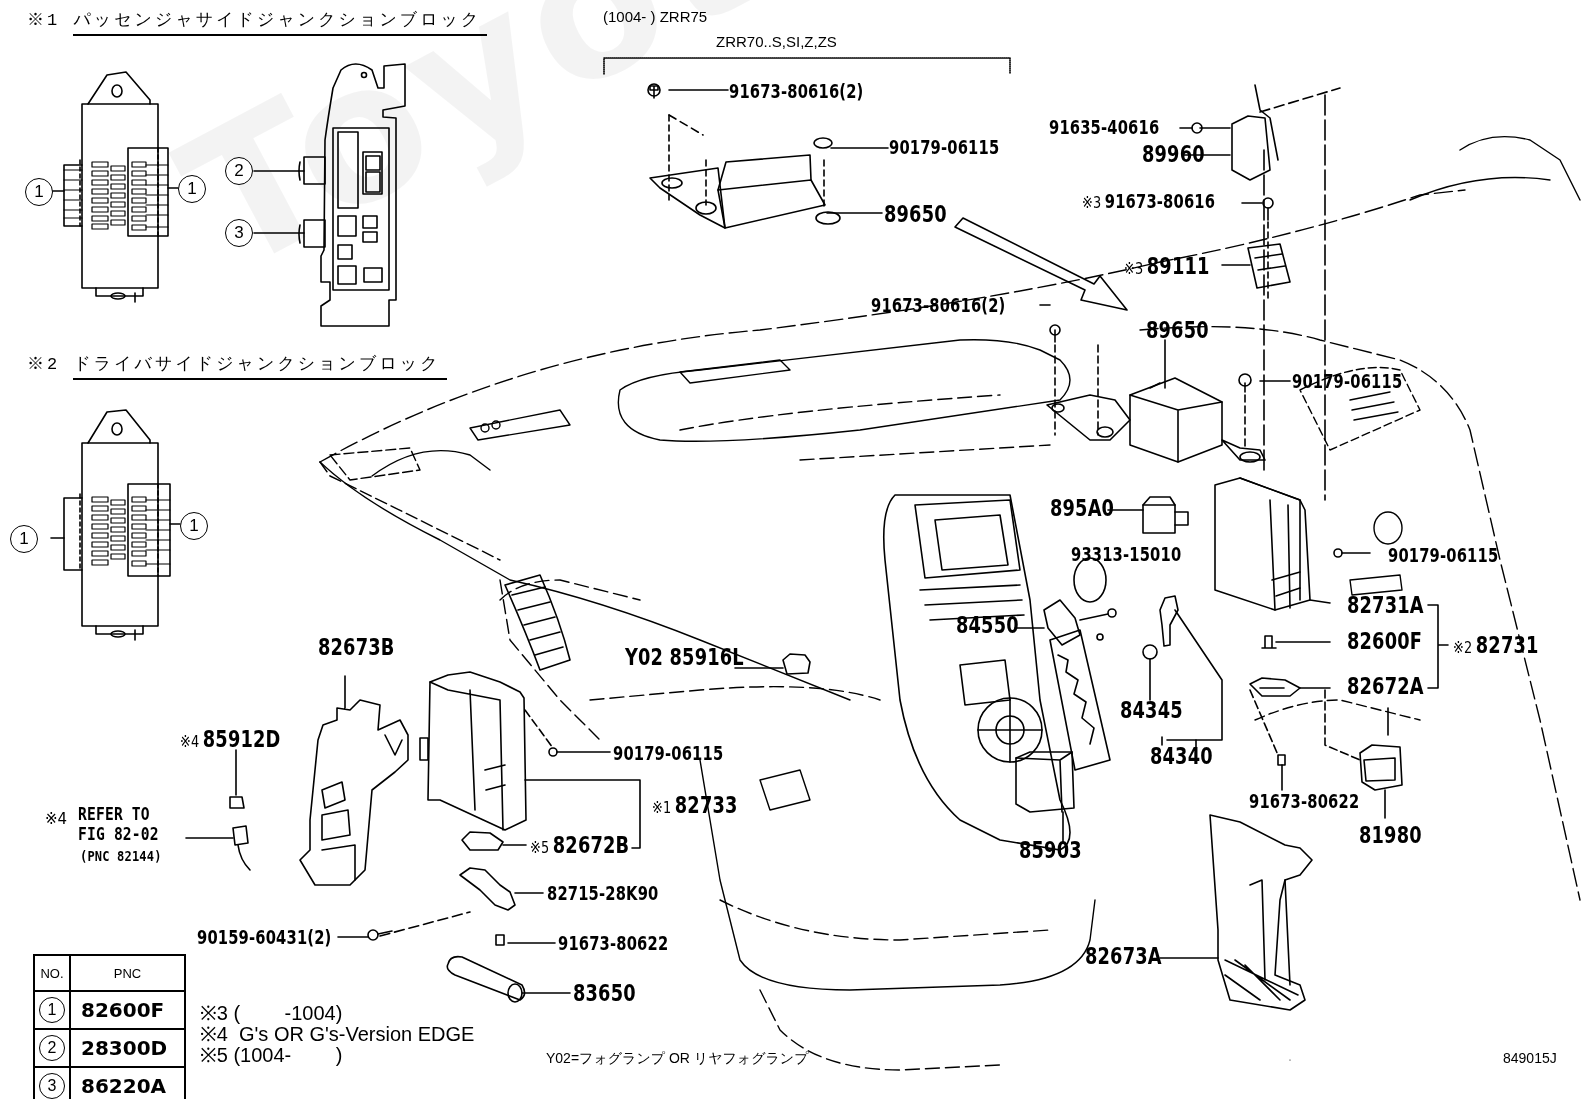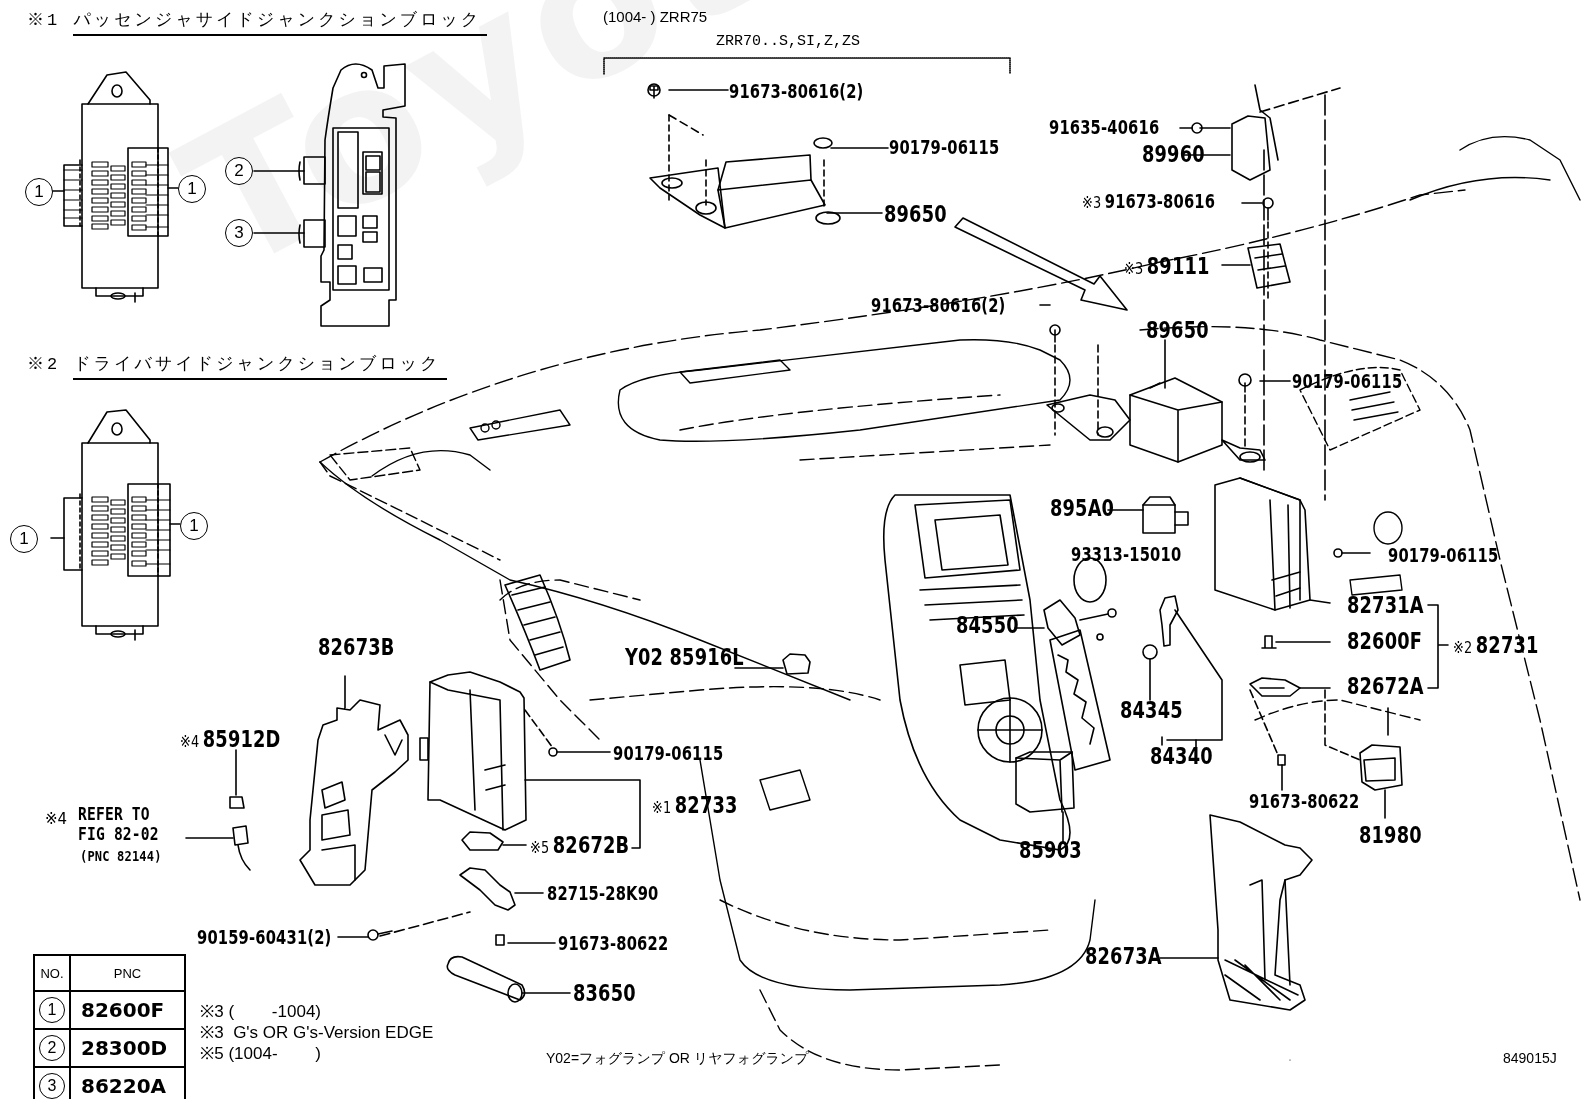--- a/index.html
+++ b/index.html
@@ -12,21 +12,21 @@
   .mark { font-family: "DejaVu Sans", sans-serif; font-weight: normal; font-size: 15px; margin-right: 4px; }
   .sec-title { font-family: Liberation Mono, monospace; font-size: 17px; letter-spacing: 3px; }
   .sec-title .ttl { border-bottom: 2px solid #000; padding-bottom: 4px; padding-right: 6px; }
   .circle-num { position: absolute; width: 26px; height: 26px; border: 1.6px solid #000; border-radius: 50%; display: flex; align-items: center; justify-content: center; font-family: "Liberation Sans", sans-serif; font-size: 17px; background: #fff; }
   table.pnc { position: absolute; left: 33px; top: 954px; border-collapse: collapse; }
   table.pnc td, table.pnc th { border: 2px solid #000; height: 36px; padding: 0; }
   table.pnc th { font-family: "Liberation Sans", sans-serif; font-weight: normal; font-size: 13px; height: 34px; }
   table.pnc td.no { width: 34px; text-align: center; }
   table.pnc td.pncv { width: 103px; padding-left: 10px; font-family: "DejaVu Sans", sans-serif; font-weight: bold; font-size: 20px; }
   table.pnc td.no span { display: inline-flex; width: 24px; height: 24px; border: 1.5px solid #000; border-radius: 50%; align-items: center; justify-content: center; font-family: "Liberation Sans", sans-serif; font-size: 16px; font-weight: normal; }
-  .note { font-family: "Liberation Sans", sans-serif; font-size: 17px; }
+  .note { font-family: "Liberation Sans", sans-serif; font-size: 20px; }
   .watermark { position: absolute; left: 150px; top: 120px; font-family: "DejaVu Sans", sans-serif; font-size: 190px; font-weight: bold; color: #000; opacity: 0.045; transform: rotate(-28deg); transform-origin: left top; white-space: nowrap; pointer-events: none; letter-spacing: 6px; }
 </style>
 </head>
 <body>
 
 <div class="watermark">ToyotaCarMan.ru</div>
 
 <svg id="canvas" viewBox="0 0 1592 1099" xmlns="http://www.w3.org/2000/svg" fill="none" stroke="#000" stroke-width="1.6" stroke-linecap="round" stroke-linejoin="round">
 
   <g>
@@ -340,21 +340,21 @@
 </div>
 
 <div class="circle-num" style="left:25px; top:178px;">1</div>
 <div class="circle-num" style="left:178px; top:175px;">1</div>
 <div class="circle-num" style="left:225px; top:157px;">2</div>
 <div class="circle-num" style="left:225px; top:219px;">3</div>
 <div class="circle-num" style="left:10px; top:525px;">1</div>
 <div class="circle-num" style="left:180px; top:512px;">1</div>
 
 <div class="lbl thin" style="left:603px; top:9px;">(1004-      ) ZRR75</div>
-<div class="lbl thin" style="left:716px; top:34px;font-family:Liberation Mono, monospace;">ZRR70..S,SI,Z,ZS</div>
+<div class="lbl thin" style="left:716px; top:34px;">ZRR70..S,SI,Z,ZS</div>
 
 <div class="lbl pn" style="left:729px; top:82px;">91673-80616(2)</div>
 <div class="lbl pn" style="left:889px; top:138px;">90179-06115</div>
 <div class="lbl pn pn-big" style="left:884px; top:203px;">89650</div>
 
 <div class="lbl pn" style="left:1049px; top:118px;">91635-40616</div>
 <div class="lbl pn pn-big" style="left:1142px; top:143px;">89960</div>
 <div class="lbl pn" style="left:1082px; top:192px;">
   <span class="mark">※3</span><span>91673-80616</span>
 </div>
@@ -433,17 +433,17 @@
       <td class="pncv">28300D</td>
     </tr>
     <tr>
       <td class="no"><span>3</span></td>
       <td class="pncv">86220A</td>
     </tr>
   </tbody>
 </table>
 
 <div class="lbl note" style="left:200px; top:1003px; white-space:pre;">※3 (        -1004)</div>
-<div class="lbl note" style="left:200px; top:1024px; white-space:pre;">※3  G's OR G's-Version EDGE</div>
+<div class="lbl note" style="left:200px; top:1024px; white-space:pre;">※4  G's OR G's-Version EDGE</div>
 <div class="lbl note" style="left:200px; top:1045px; white-space:pre;">※5 (1004-        )</div>
 
 <div class="lbl note" style="left:546px; top:1051px; font-size:14px;">Y02=フォグランプ OR リヤフォグランプ</div>
 <div class="lbl note" style="left:1483px; top:1051px; font-size:14px;margin-left:20px;">849015J</div>
 
 </body></html>

